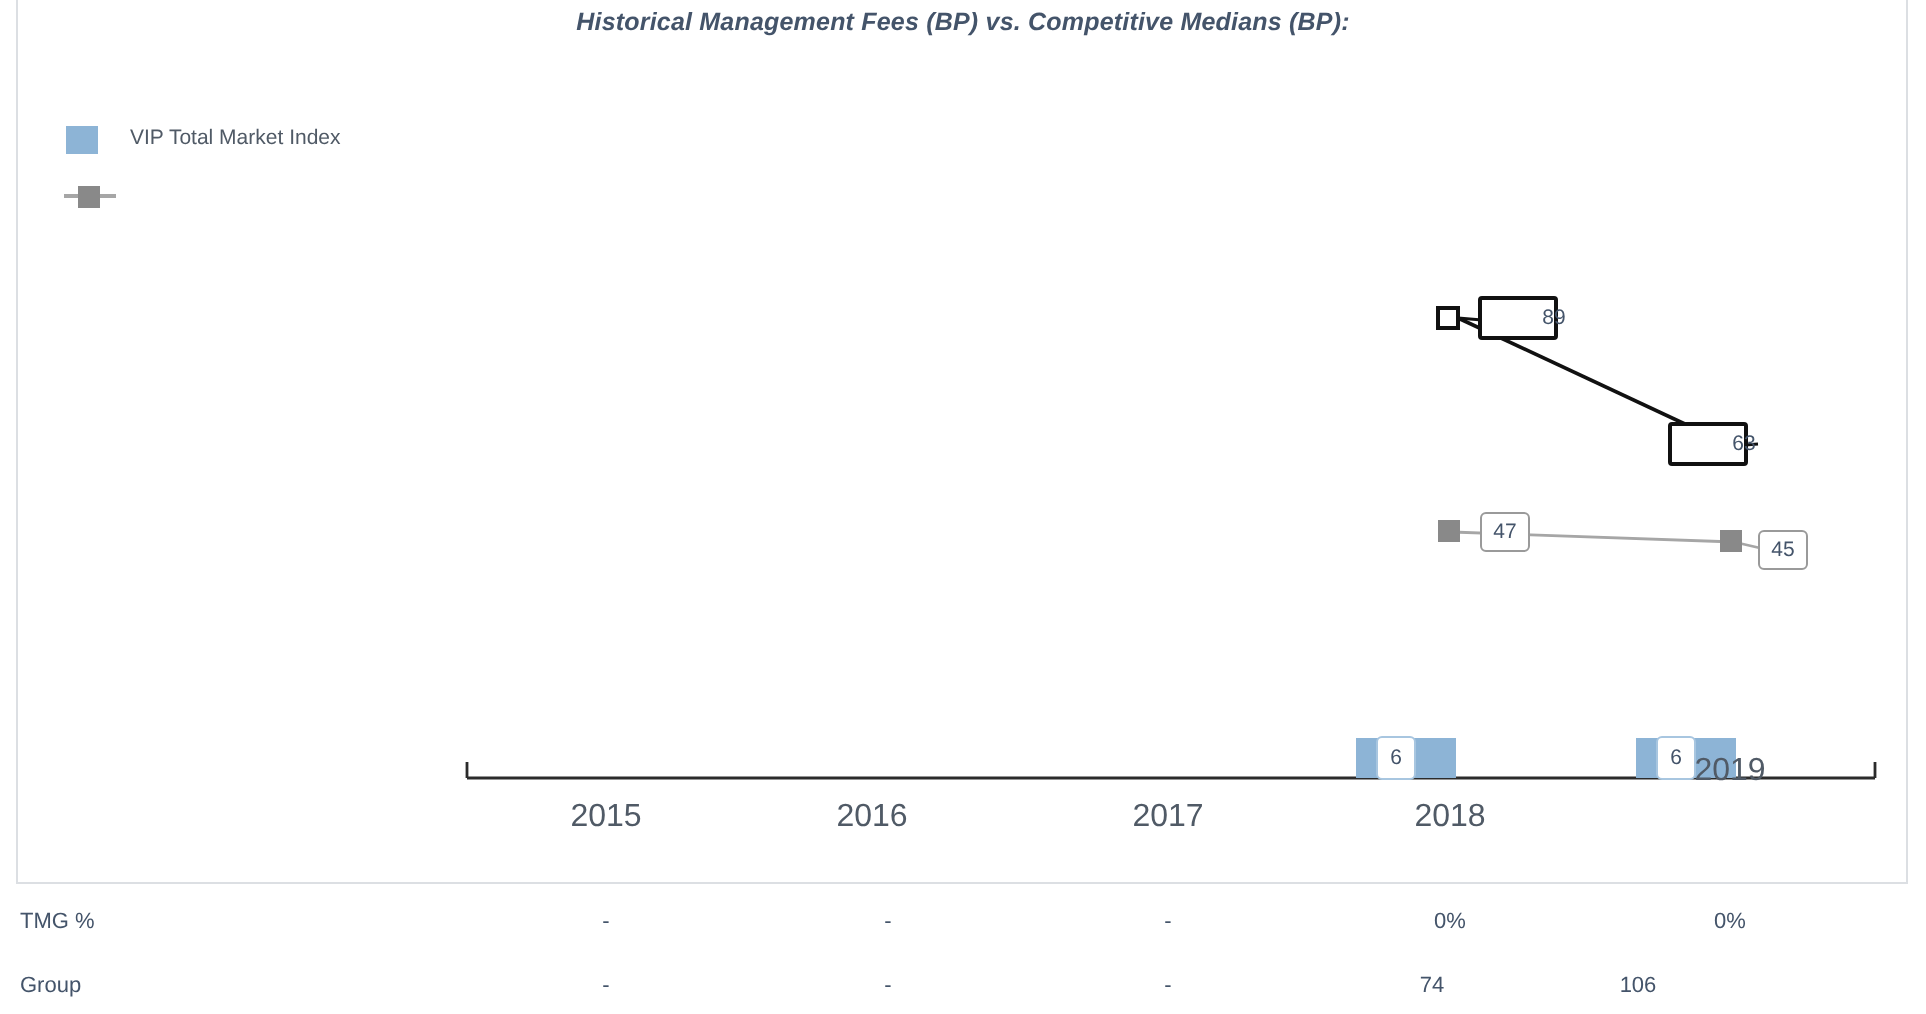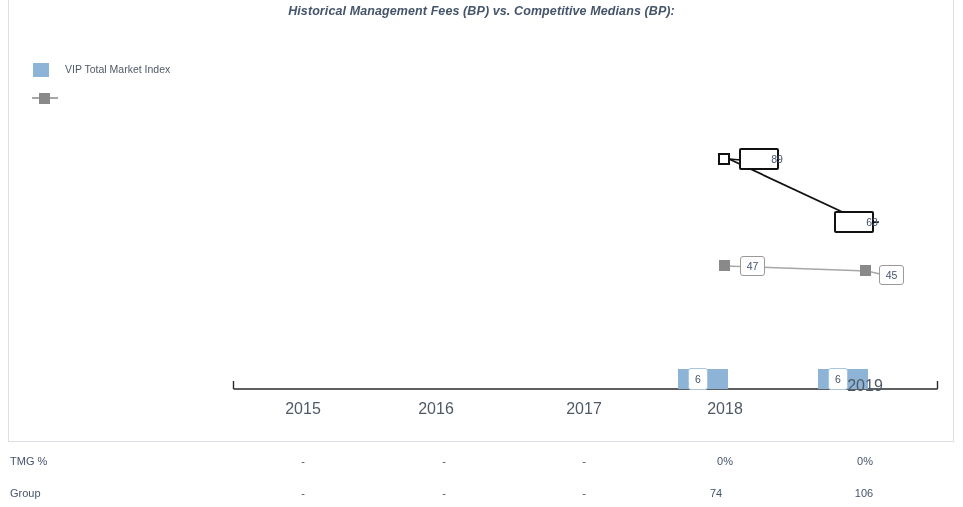--- a/index.html
+++ b/index.html
@@ -247,16 +247,16 @@
     <span class="tcell" style="left:685px;">0%</span>
     <span class="tcell" style="left:825px;">0%</span>
   </div>
 
   <div class="trow" style="top:19px;">
     <span class="rlabel">Group</span>
     <span class="tcell" style="left:263px;">-</span>
     <span class="tcell" style="left:404px;">-</span>
     <span class="tcell" style="left:544px;">-</span>
     <span class="tcell" style="left:676px;">74</span>
-    <span class="tcell" style="left:824px;">106</span>
+    <span class="tcell" style="left:779px;">106</span>
   </div>
 
 </div>
 
 </body></html>

